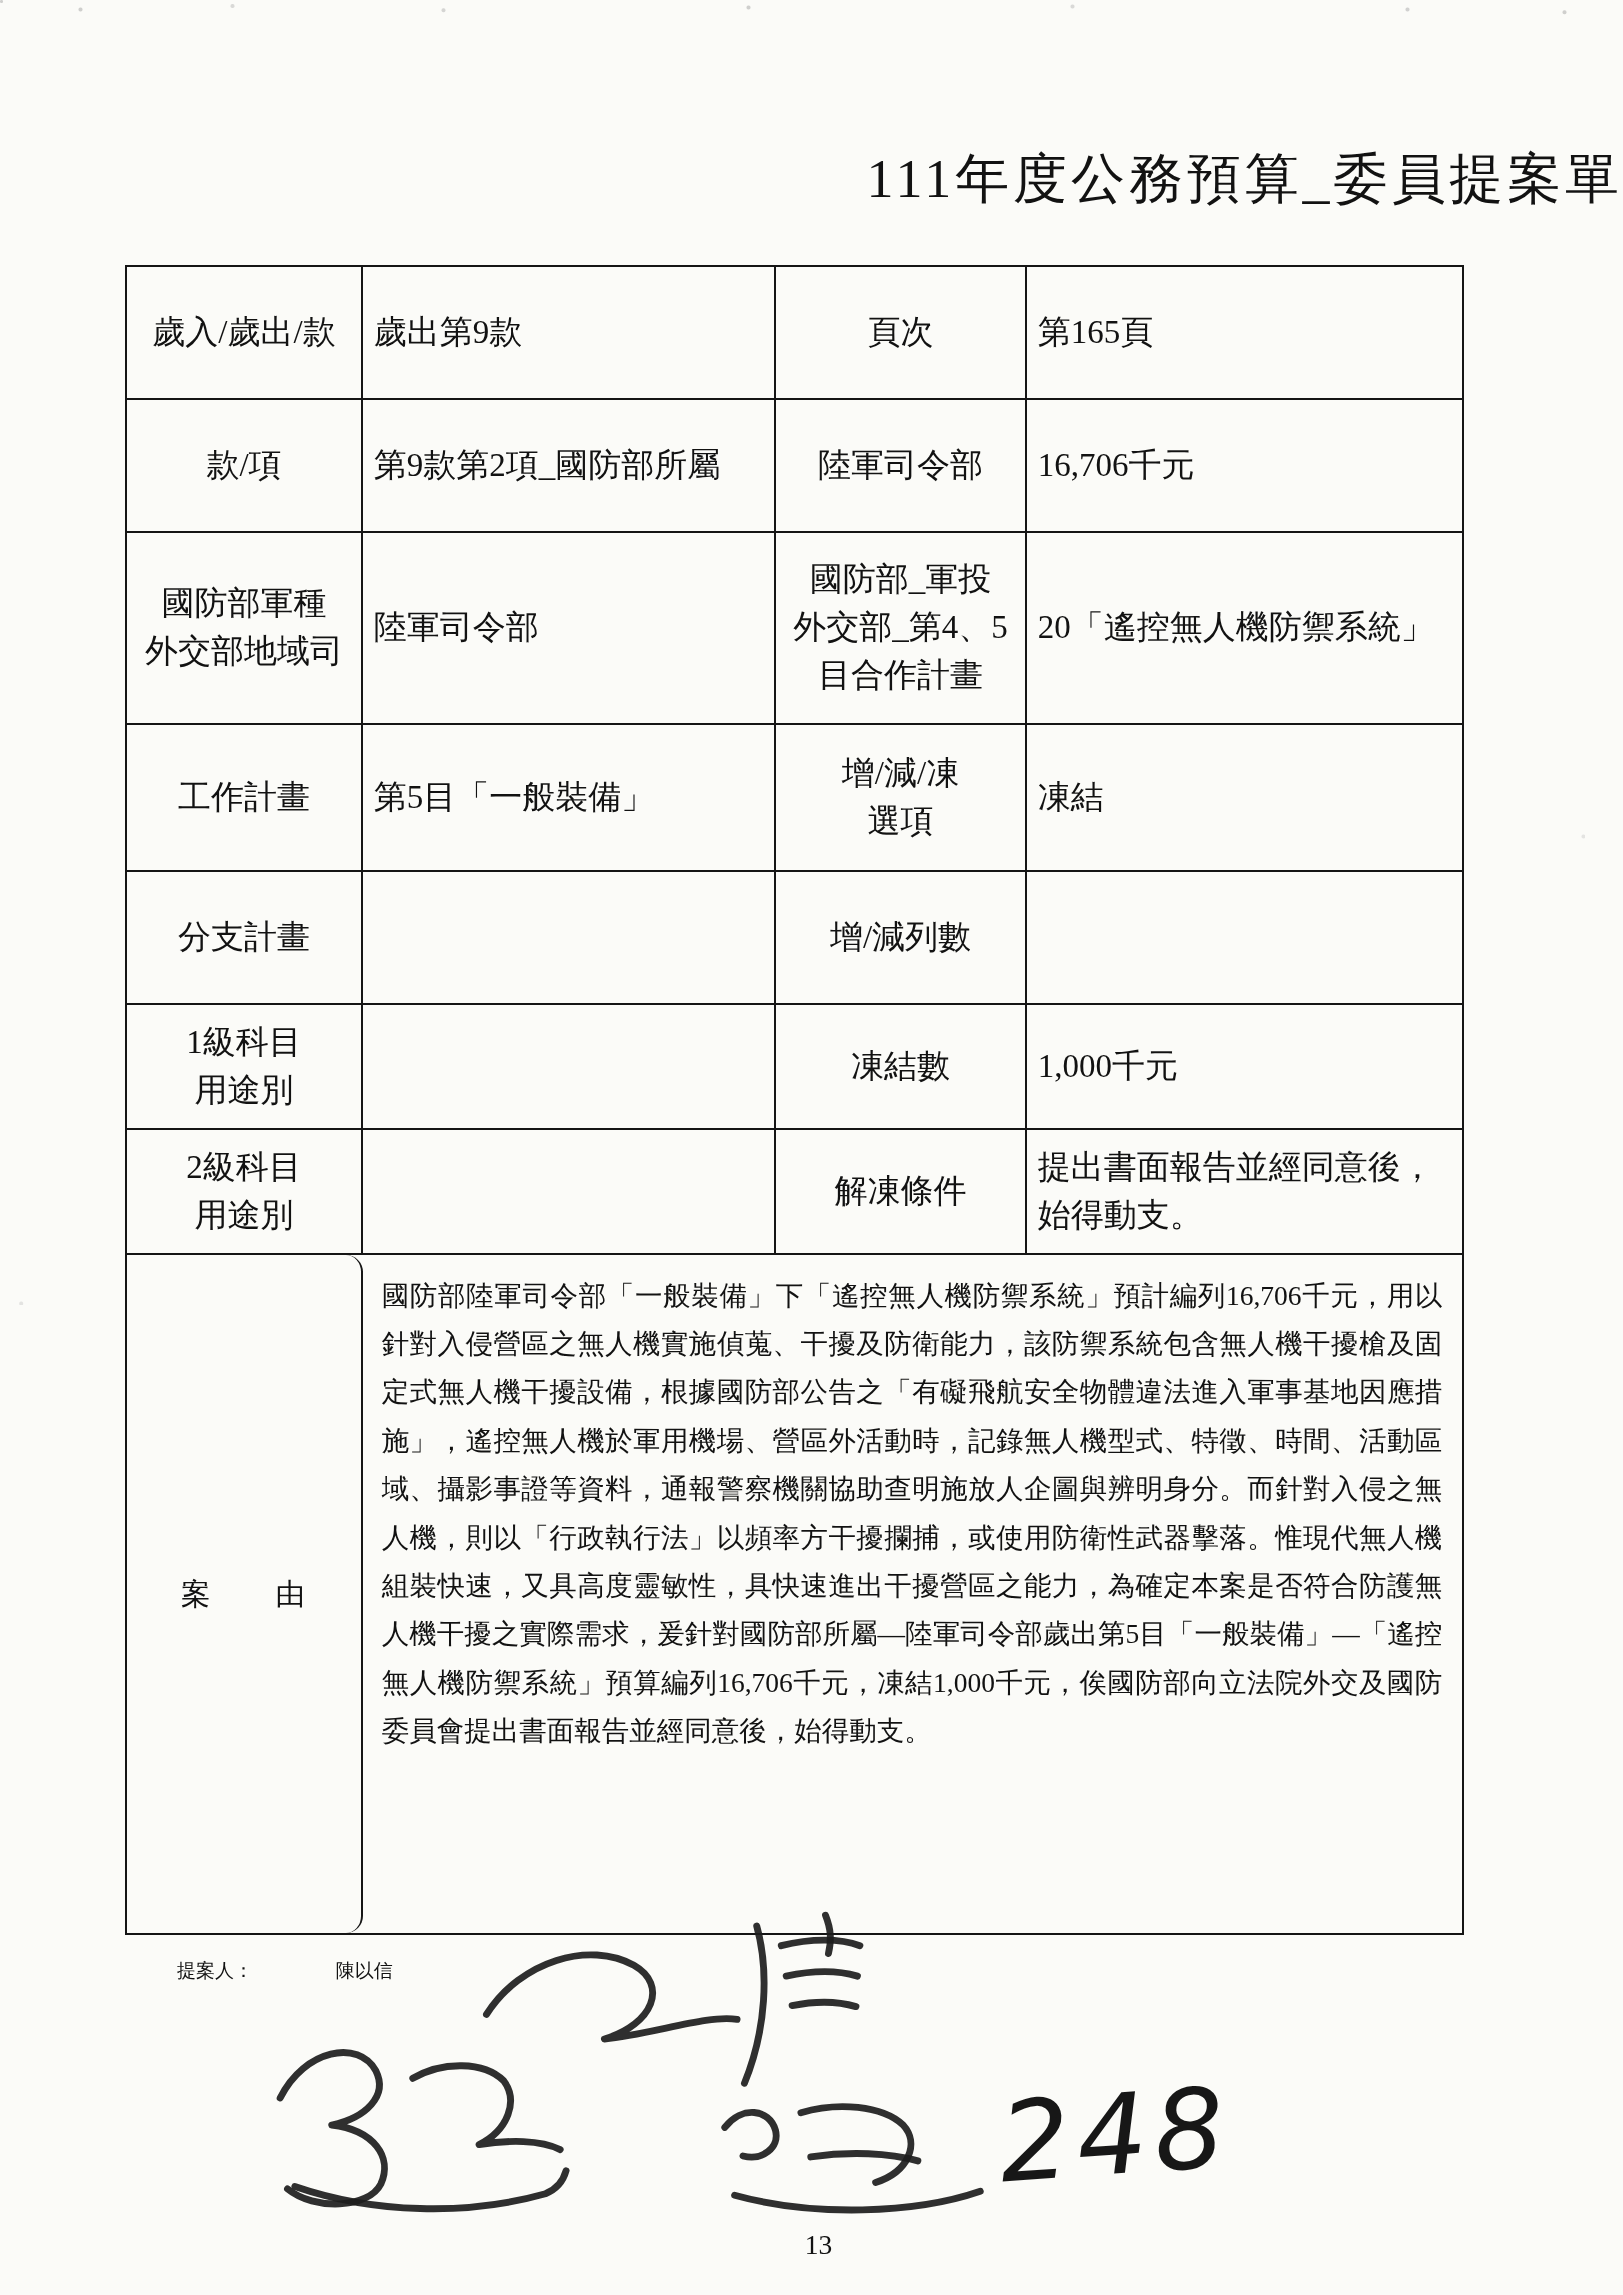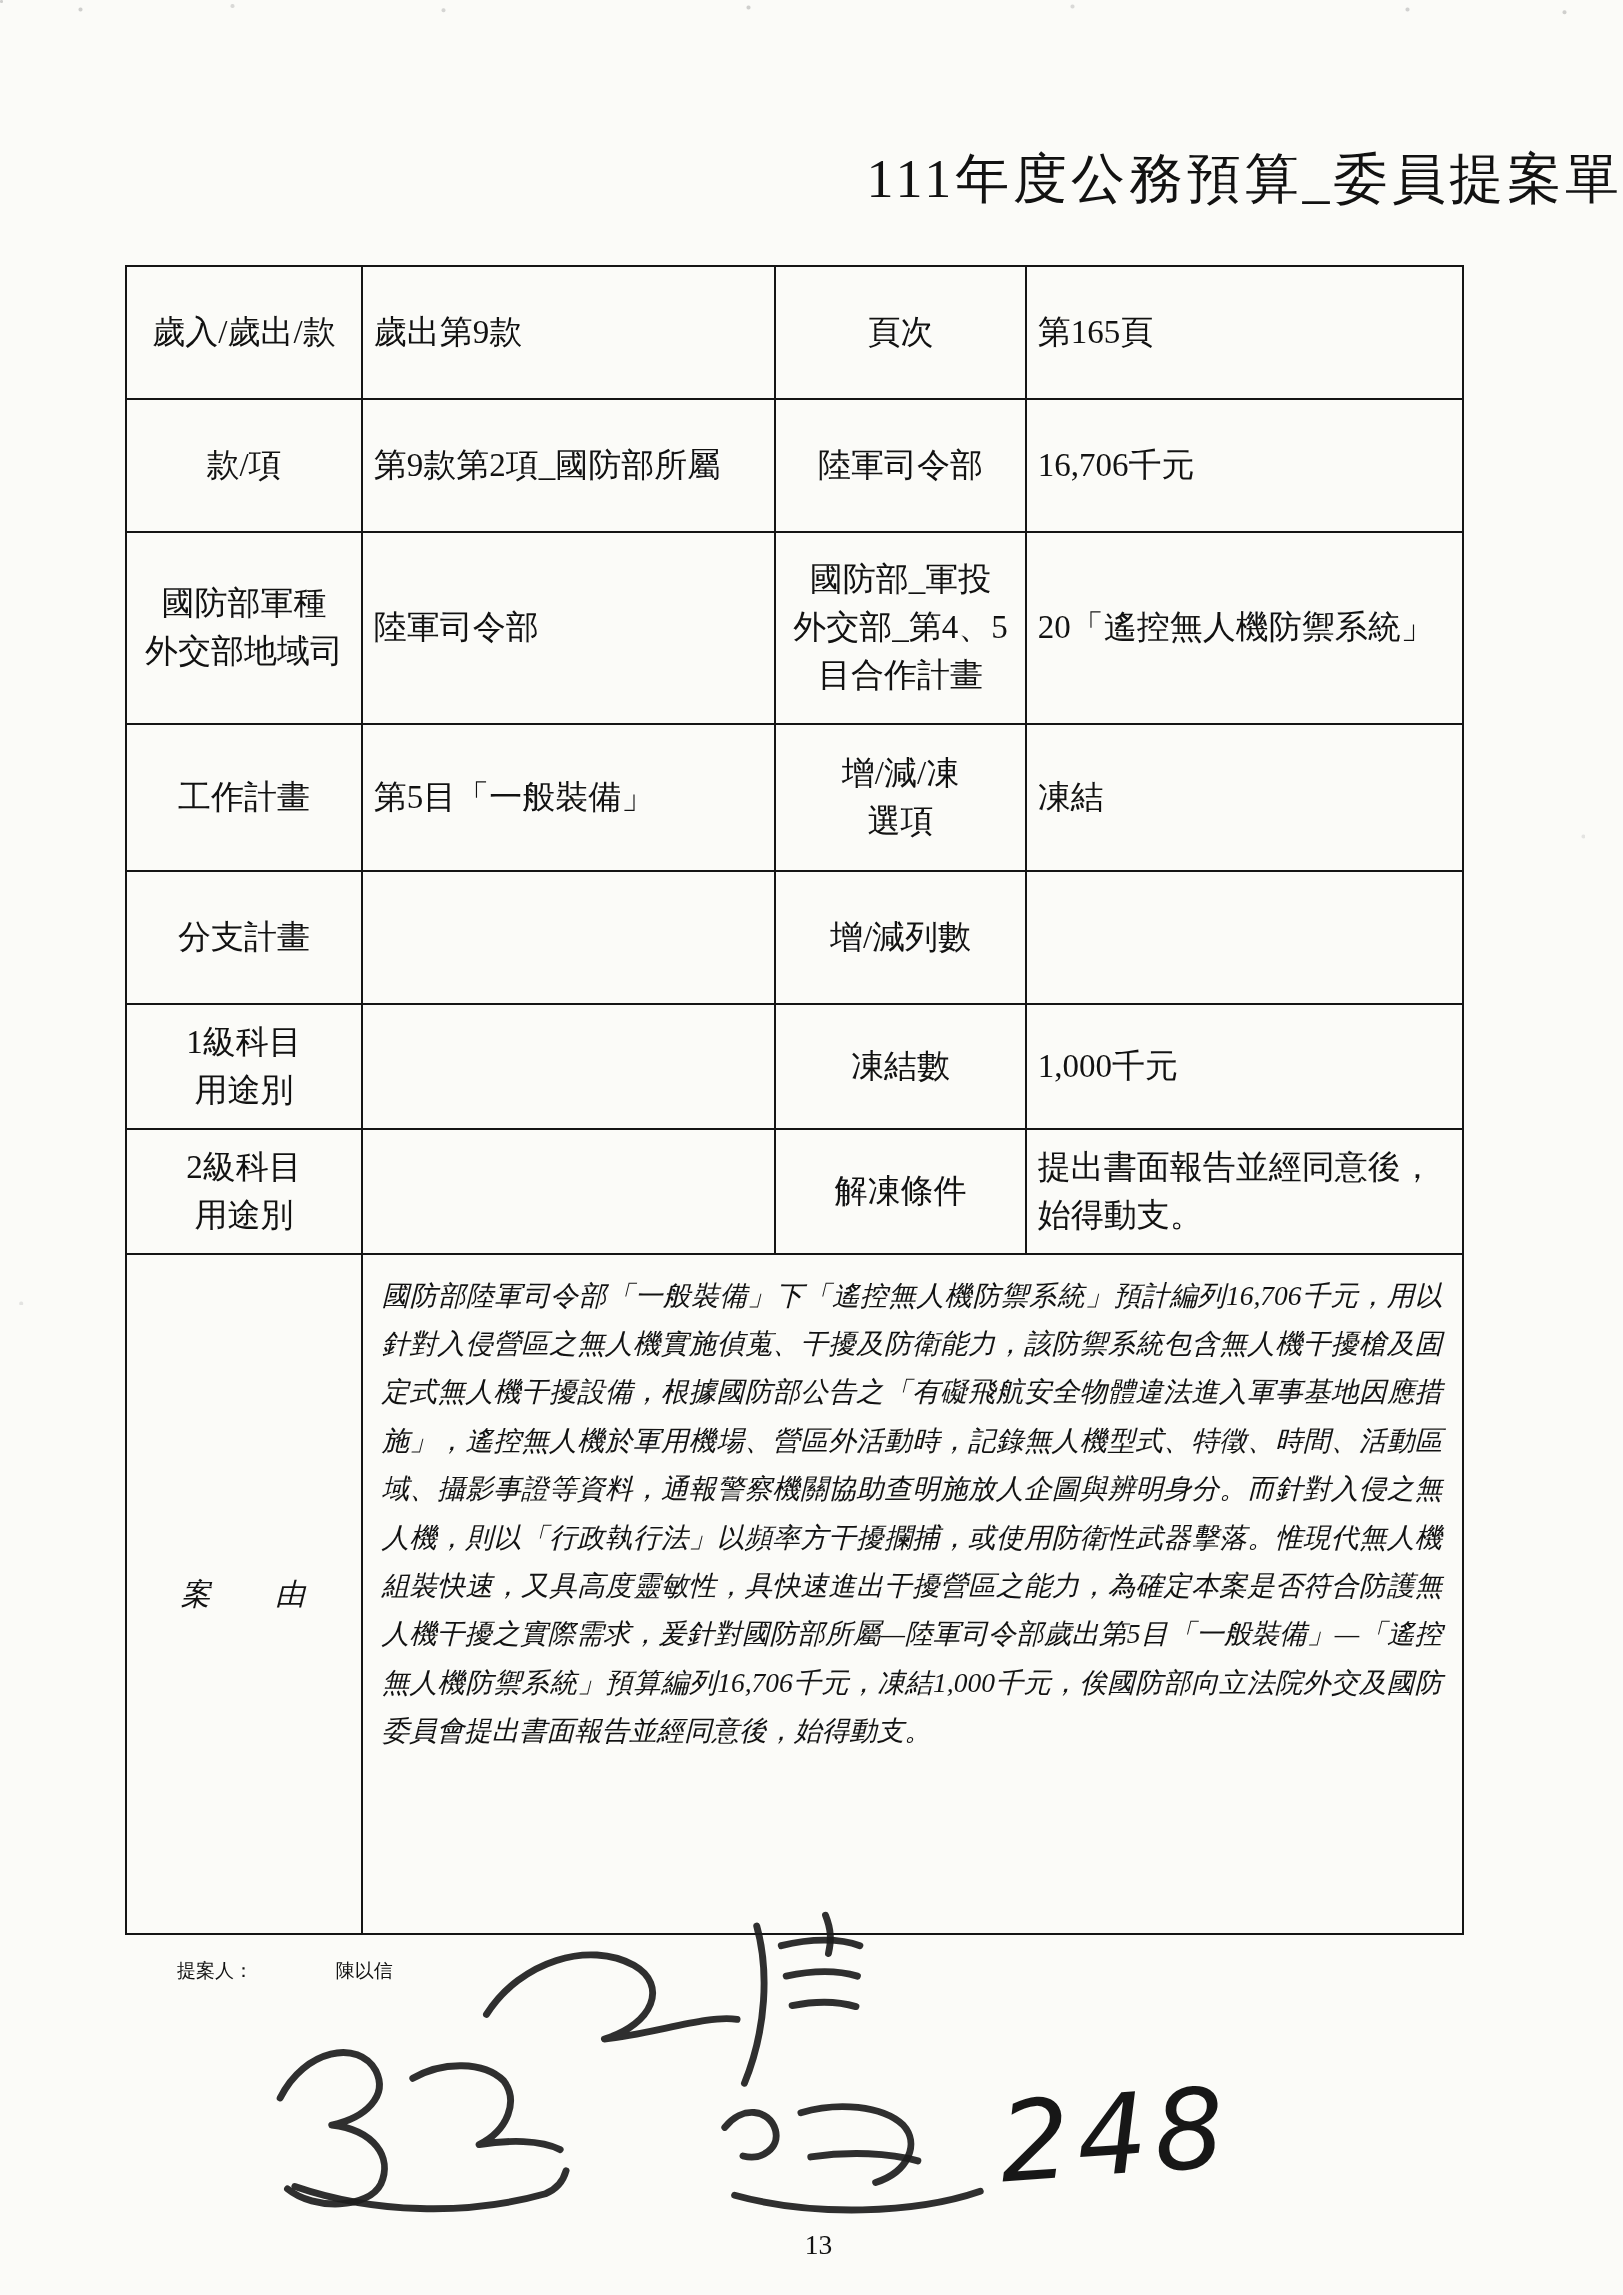--- a/index.html
+++ b/index.html
@@ -61,24 +61,25 @@
     justify-content: center;
     text-align: center;
     padding: 2.9px 4.9px;
   }
   .cell.val {
     justify-content: flex-start;
     text-align: left;
     padding: 3.9px 7.9px 3.9px 10.8px;
   }
   .cell.last { border-right: none; }
-  .cell.bottom { border-bottom: none; font-style: italic; }
+  .cell.bottom { border-bottom: none; }
   .cell.case-lbl {
     font-size: 29.5px;
     letter-spacing: 2px;
+    border-radius: 17px;
   }
   .cell.case-text {
     grid-column: 2 / 5;
     display: block;
     padding: 16.7px 19.7px 9.8px 18.7px;
     font-size: 27.5px;
     line-height: 1.76;
     text-align: justify;
     white-space: normal;
   }

